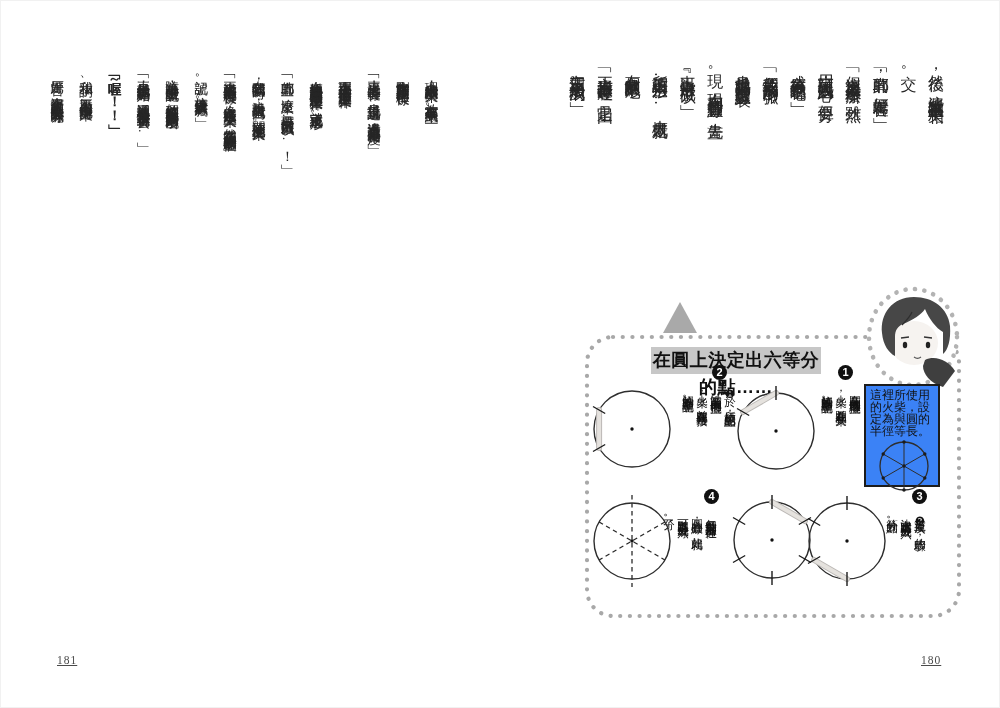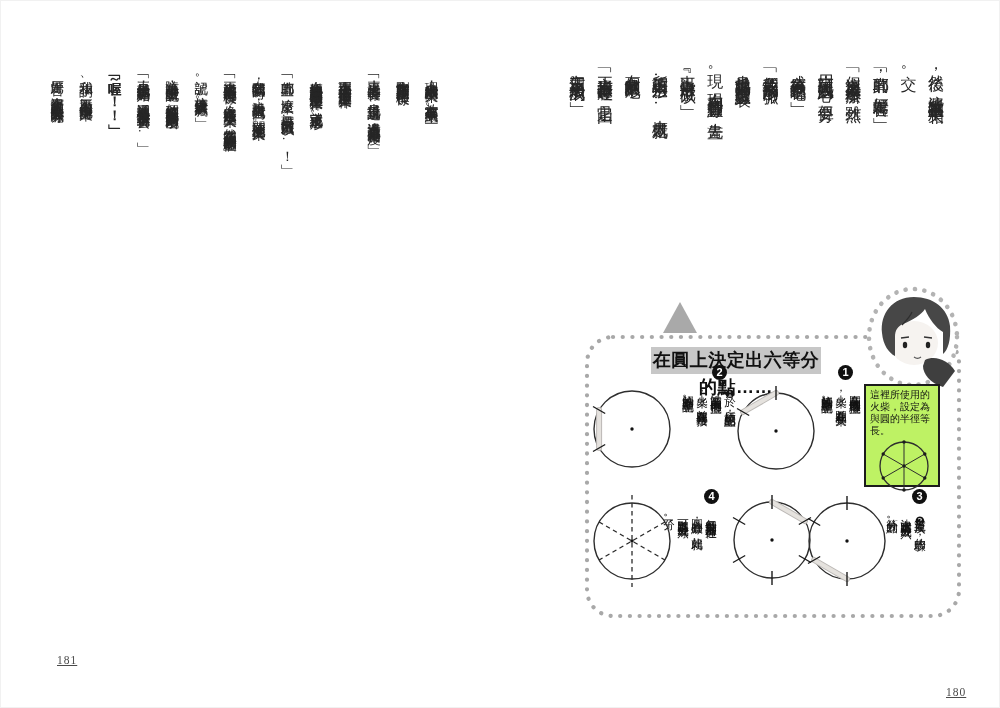--- a/index.html
+++ b/index.html
@@ -10,33 +10,33 @@
   }
   
   .vtext{writing-mode:vertical-rl;position:absolute;}
   .vcol{margin:0;padding:0;}
   .vcol.bold{font-weight:bold;}
   #right-text{top:62px;right:50px;height:242px;font-size:16px;line-height:27.6px;letter-spacing:1.4px;}
   #left-text{top:70px;left:42px;width:403px;height:586px;font-size:13.5px;line-height:28.8px;letter-spacing:0.8px;}
   
   .pagenum{position:absolute;font-family:"Liberation Serif",serif;font-size:11.5px;color:#4a4a4a;letter-spacing:1px;text-decoration:underline;}
   #pagenum-left{left:57px;top:654px;}
-  #pagenum-right{left:921px;top:686px;margin-left:25px;}
+  #pagenum-right{left:921px;top:654px;}
   
   .abs{position:absolute;}
   #diagram-border{left:583px;top:333px;}
   #pointer-triangle{left:663px;top:302px;width:0;height:0;
     border-left:17px solid transparent;border-right:17px solid transparent;
     border-bottom:31px solid #a9a9a9;}
   #diagram-title{left:651px;top:347px;width:170px;height:27px;background:#c7c7c7;
     font-family:"Liberation Sans",sans-serif;font-weight:bold;font-size:18px;
     color:#111;text-align:center;line-height:27px;letter-spacing:0.5px;}
   #note-box{left:864px;top:384px;width:76px;height:103px;border:2px solid #1c1c1c;
-    background:#bef264;box-sizing:border-box;padding:3px 0 0 4px;
-    font-family:"Liberation Sans",sans-serif;font-size:10px;line-height:12px;color:#111;}
+    background:#3b82f6;box-sizing:border-box;padding:3px 0 0 4px;
+    font-family:"Liberation Sans",sans-serif;font-size:12px;line-height:12px;color:#111;}
   #note-box .note-circle{display:block;margin:1px auto 0 auto;}
   .step-badge{position:absolute;width:15px;height:15px;border-radius:50%;background:#101010;
     color:#fff;font-family:"Liberation Sans",sans-serif;font-size:11px;font-weight:bold;
     text-align:center;line-height:15px;}
   .step-text{writing-mode:vertical-rl;position:absolute;
     font-family:"Liberation Sans",sans-serif;font-size:11.5px;
     line-height:14px;letter-spacing:1px;color:#111;}
   #step-1-text{left:818px;top:386px;width:44px;height:152px;}
   #step-2-text{left:679px;top:386px;width:58px;height:152px;}
   #step-3-text{left:883px;top:510px;width:44px;height:150px;}

